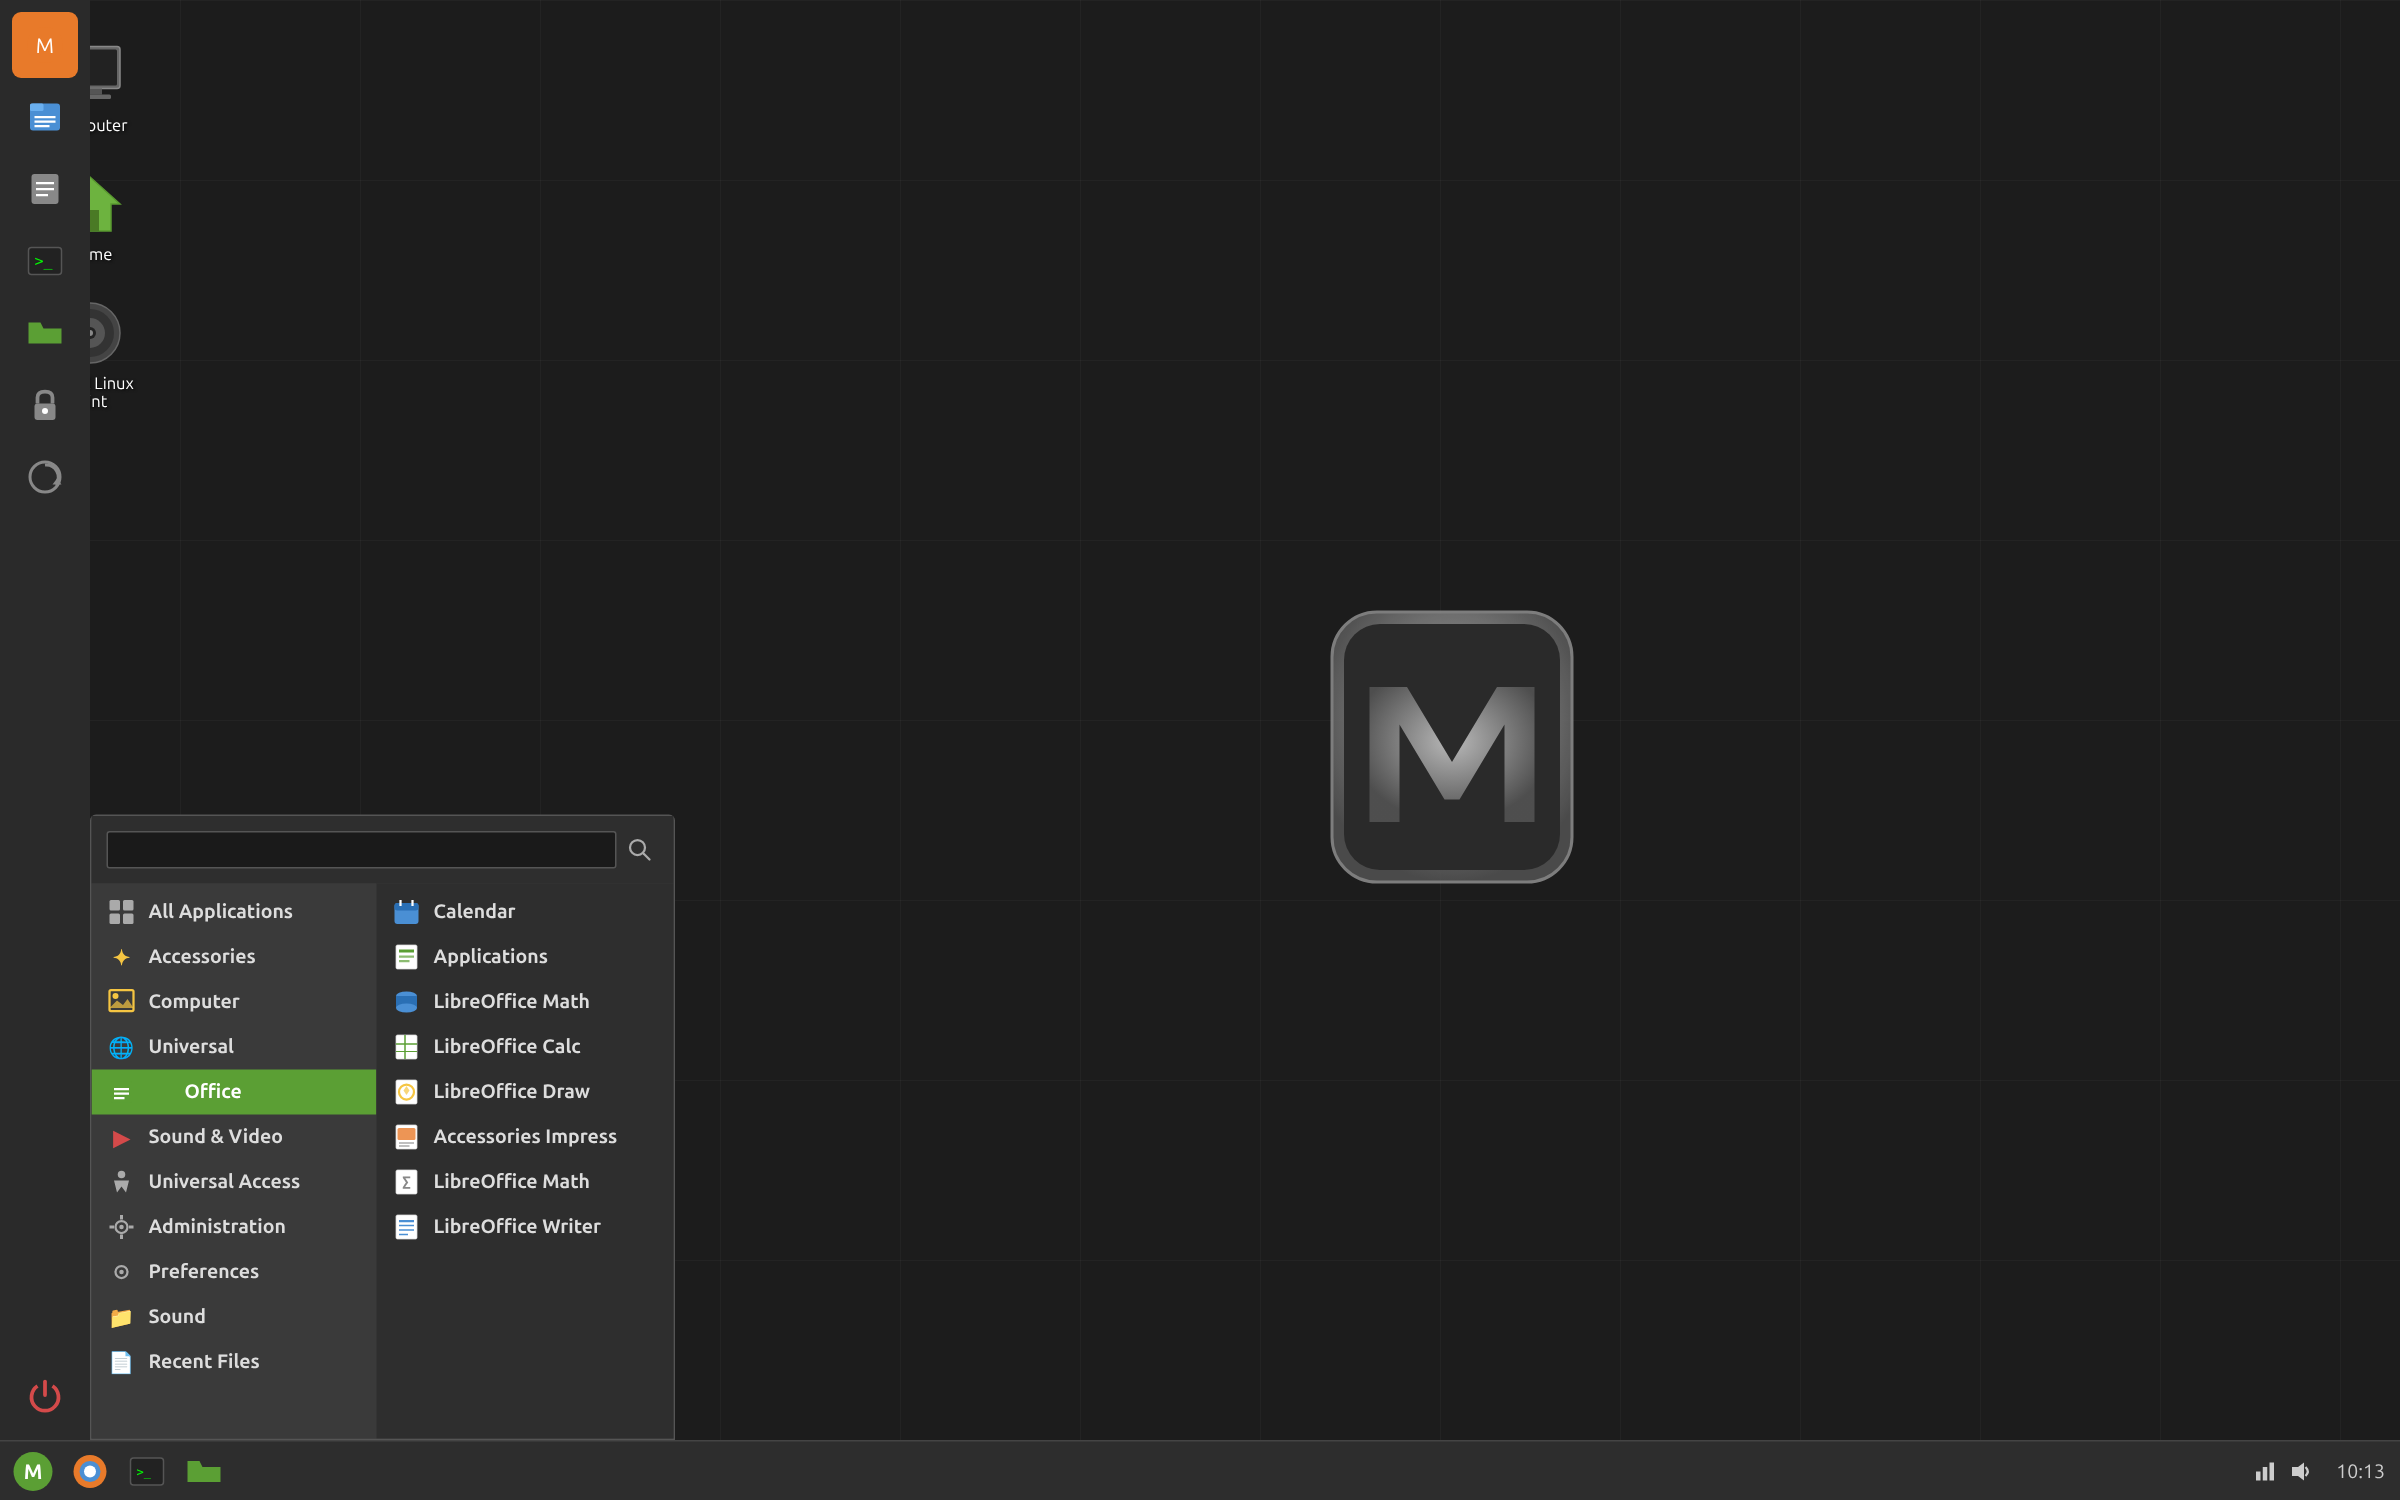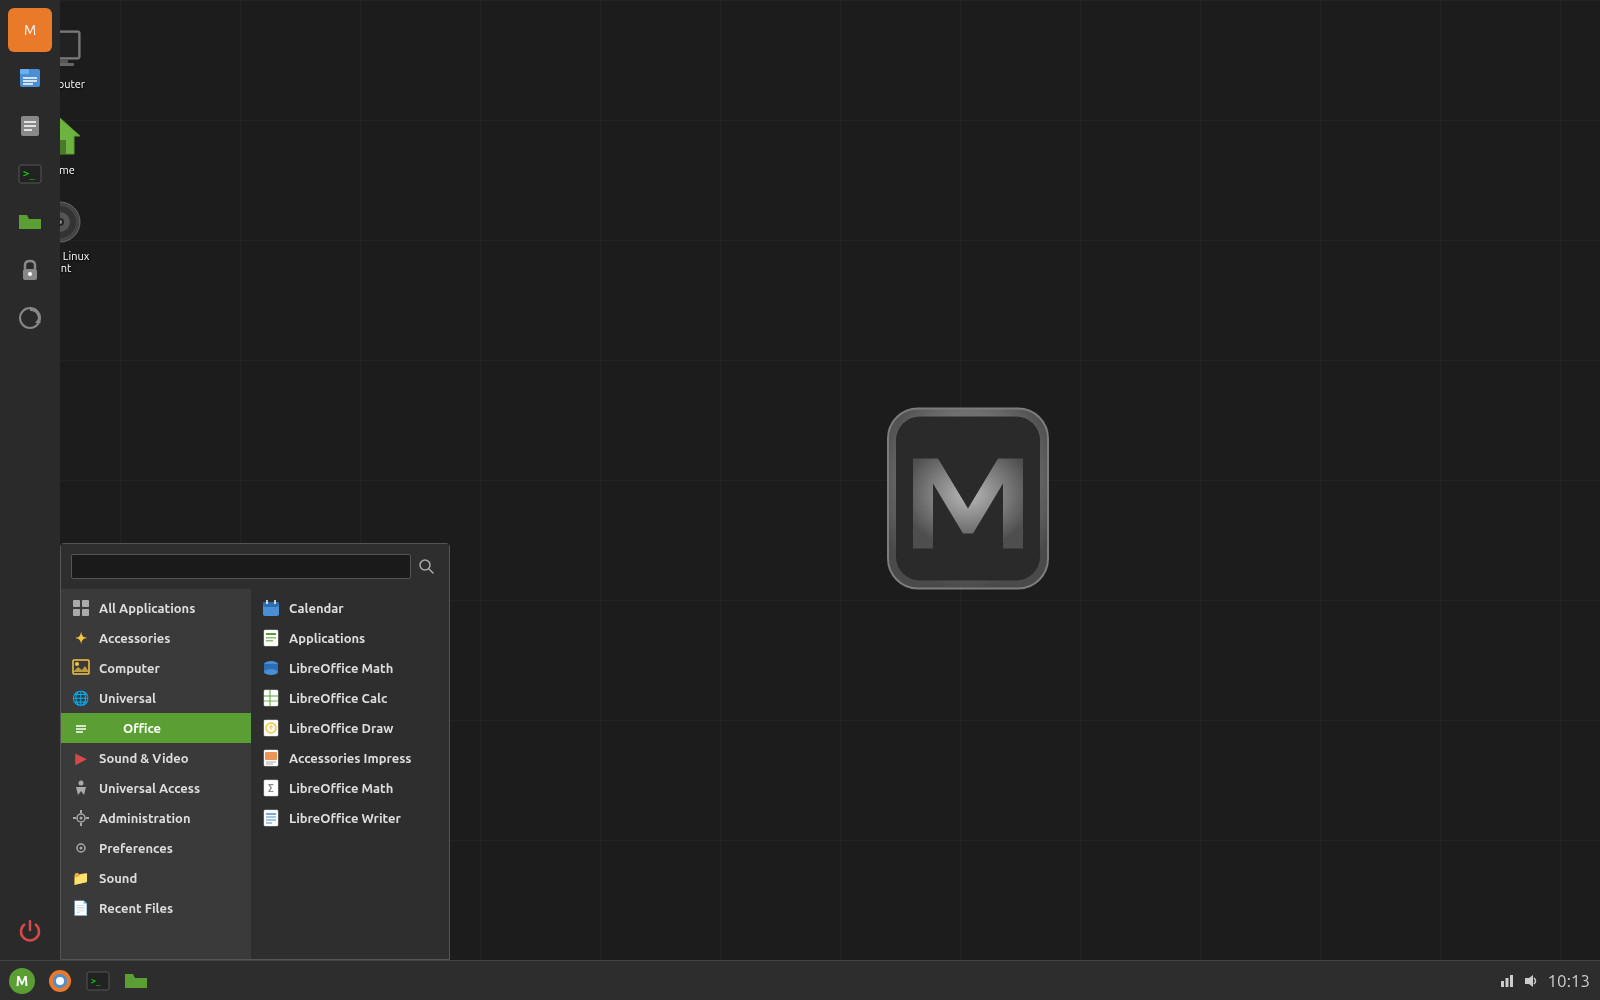--- a/index.html
+++ b/index.html
@@ -608,17 +608,17 @@
     <div class="taskbar-right">
       <svg width="16" height="16" viewBox="0 0 16 16">
         <rect x="2" y="8" width="3" height="6" fill="#ccc"></rect>
         <rect x="6.5" y="5" width="3" height="9" fill="#ccc"></rect>
         <rect x="11" y="2" width="3" height="12" fill="#ccc"></rect>
       </svg>
       <svg width="16" height="16" viewBox="0 0 16 16">
         <polygon points="2,5 2,11 6,11 10,14 10,2 6,5" fill="#ccc"></polygon>
         <path d="M11,5 Q14,8 11,11" fill="none" stroke="#ccc" stroke-width="1.5"></path>
       </svg>
-      <span style="color:#ccc;font-size:17px;min-width:40px;text-align:right;">10:13</span>
+      <span style="color:#ccc;font-size:13px;min-width:40px;text-align:right;">10:13</span>
     </div>
   </div>
 
 </div>
 
 </body></html>

